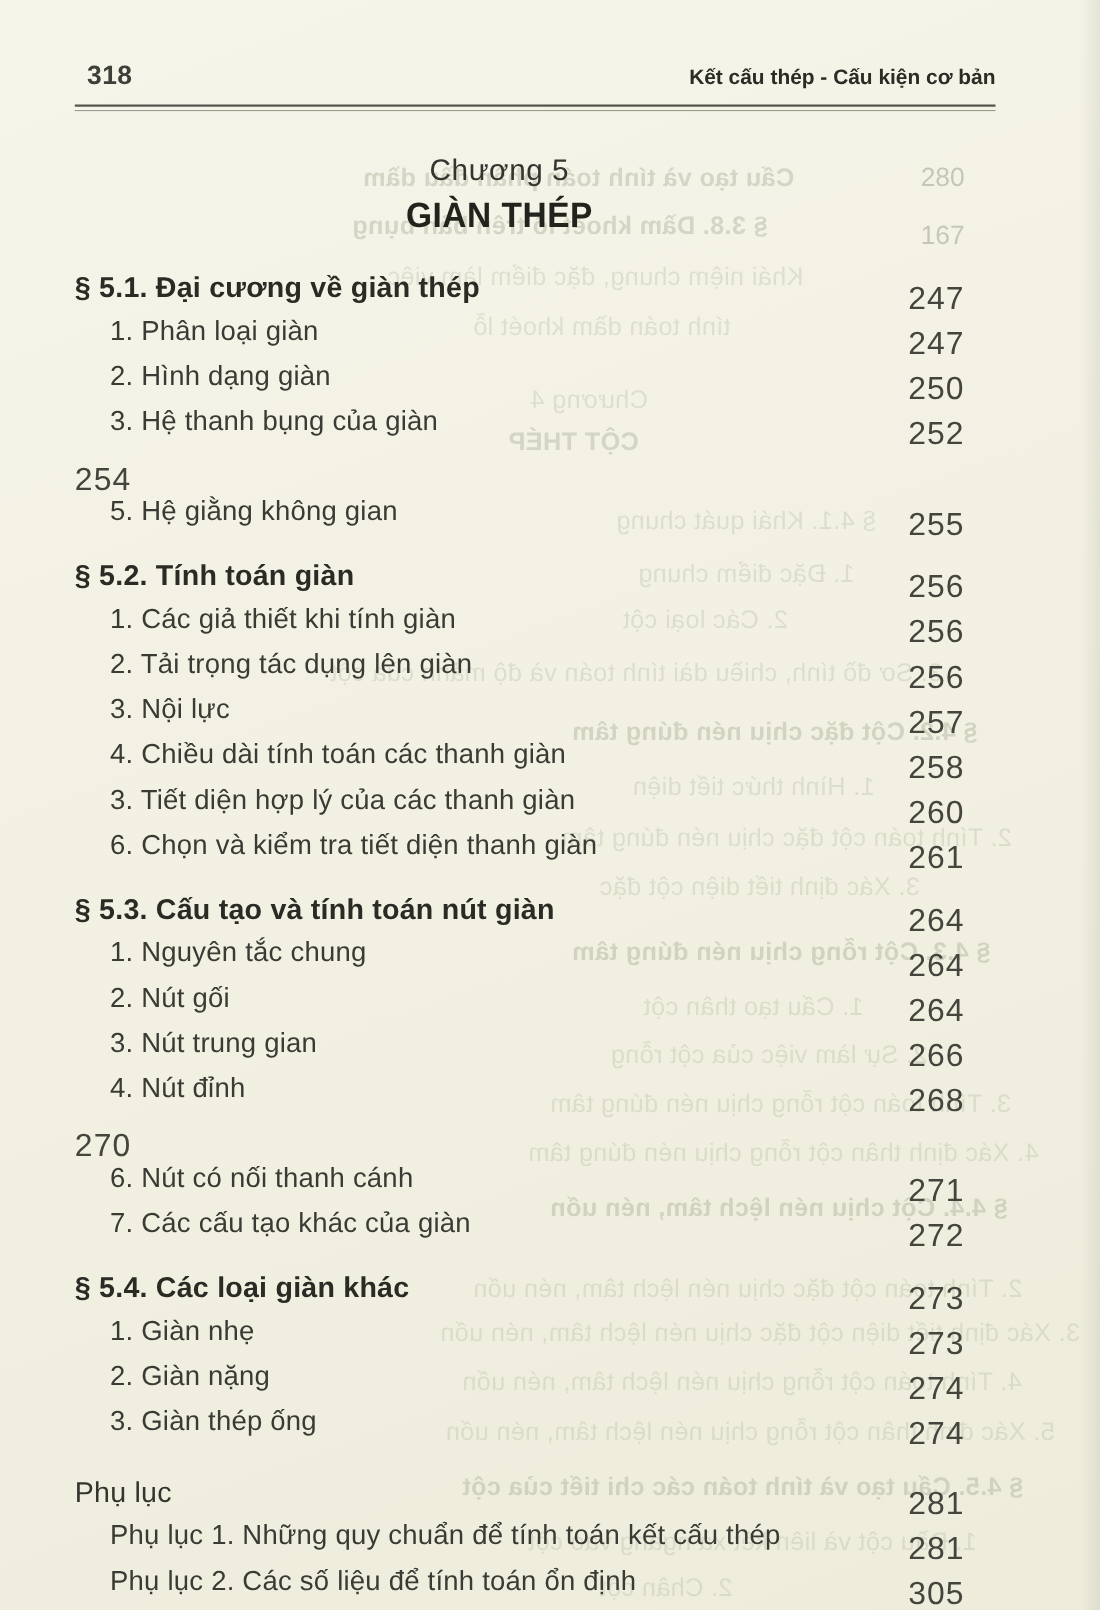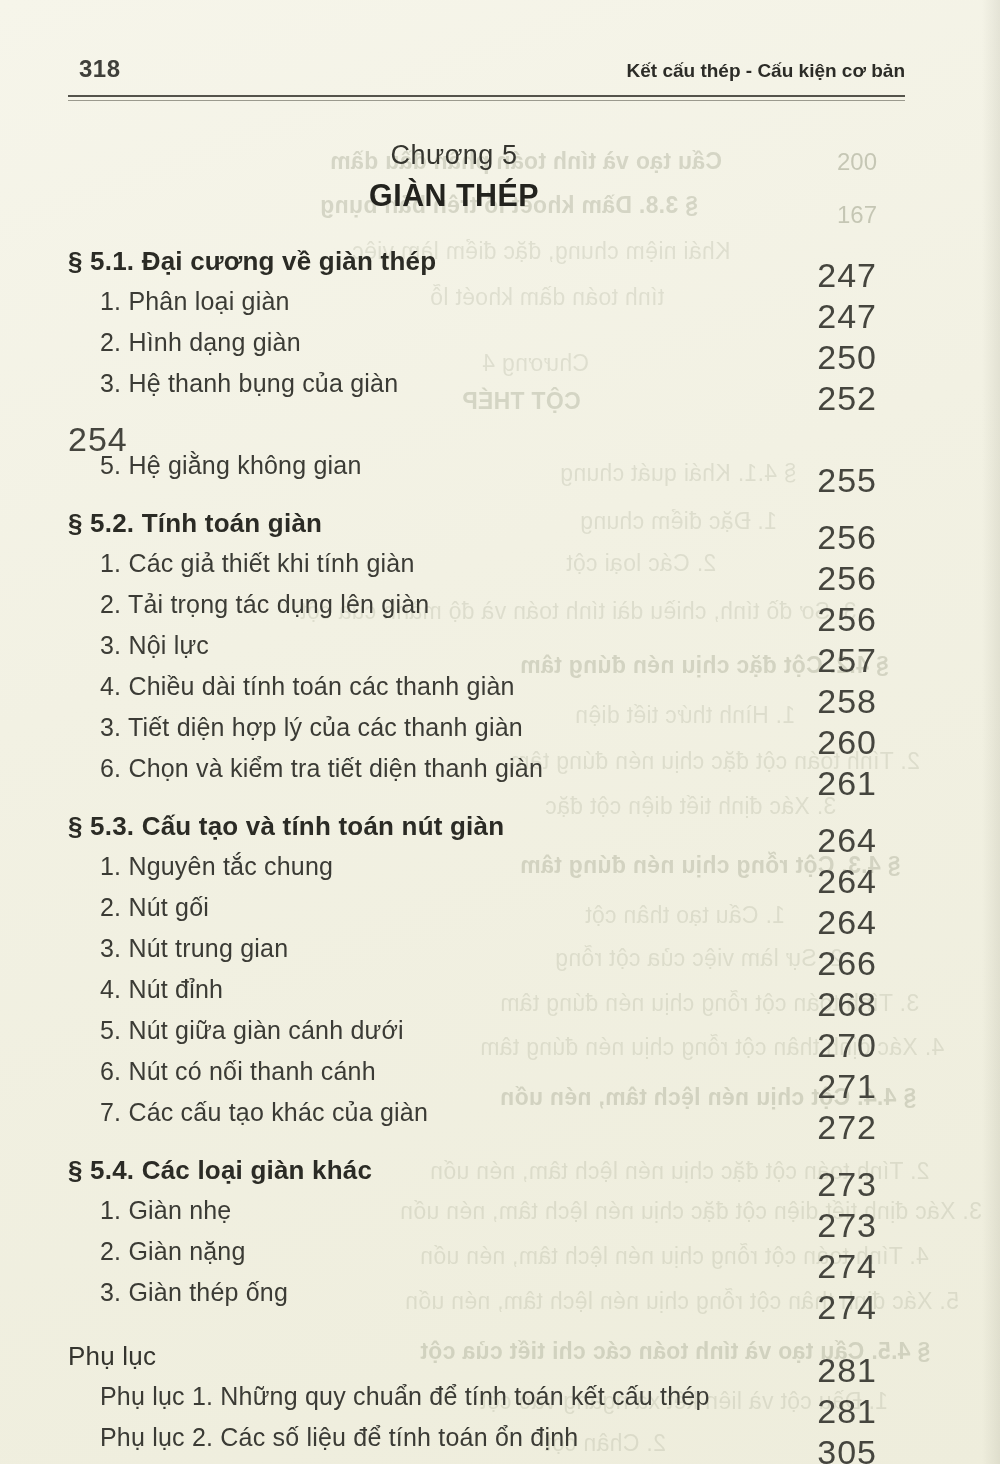--- a/index.html
+++ b/index.html
@@ -57,21 +57,21 @@
   .section.appendix{margin-top:22px;}
   .row{
     height:41px;display:flex;justify-content:space-between;
     align-items:flex-start;
   }
   .row .label{font-size:25px;color:#3b3b35;letter-spacing:.2px;}
   .row.heading .label{font-size:26px;font-weight:bold;color:#2b2b25;}
   .row.heading.plain .label{font-weight:normal;font-size:26px;color:#35352f;}
   .row.item .label{padding-left:32px;}
   .row .pg{
-    font-size:34px;color:#45453e;letter-spacing:1px;
+    font-size:29px;color:#45453e;letter-spacing:1px;
     transform:translateY(10px);
   }
 </style>
 </head>
 <body>
 
 <div class="page">
 
   <div class="ghost-layer" id="ghosts">
       <div class="ghost-line bold" style="left: 330px; top: 148px;">Cấu tạo và tính toán phần đầu dầm</div>
@@ -94,21 +94,21 @@
       <div class="ghost-line" style="left: 500px; top: 990px;">3. Tính toán cột rỗng chịu nén đúng tâm</div>
       <div class="ghost-line" style="left: 480px; top: 1034px;">4. Xác định thân cột rỗng chịu nén đúng tâm</div>
       <div class="ghost-line bold" style="left: 500px; top: 1084px;">§ 4.4. Cột chịu nén lệch tâm, nén uốn</div>
       <div class="ghost-line" style="left: 430px; top: 1158px;">2. Tính toán cột đặc chịu nén lệch tâm, nén uốn</div>
       <div class="ghost-line" style="left: 400px; top: 1198px;">3. Xác định tiết diện cột đặc chịu nén lệch tâm, nén uốn</div>
       <div class="ghost-line" style="left: 420px; top: 1243px;">4. Tính toán cột rỗng chịu nén lệch tâm, nén uốn</div>
       <div class="ghost-line" style="left: 405px; top: 1288px;">5. Xác định thân cột rỗng chịu nén lệch tâm, nén uốn</div>
       <div class="ghost-line bold" style="left: 420px; top: 1338px;">§ 4.5. Cấu tạo và tính toán các chi tiết của cột</div>
       <div class="ghost-line" style="left: 480px; top: 1388px;">1. Đầu cột và liên kết xà ngang vào cột</div>
       <div class="ghost-line" style="left: 545px; top: 1430px;">2. Chân cột</div>
-      <div class="ghost-num" style="top: 148px;">200</div>
+      <div class="ghost-num" style="top: 148px;">280</div>
       <div class="ghost-num" style="top: 201px;">167</div>
     </div>
 
   <div class="content">
     <div class="header">
       <span class="pageno">318</span>
       <span class="running">Kết cấu thép - Cấu kiện cơ bản</span>
     </div>
     <div class="rule"></div>
 
@@ -188,21 +188,20 @@
           </div>
           <div class="row item">
             <span class="label">3. Nút trung gian</span>
             <span class="pg">266</span>
           </div>
           <div class="row item">
             <span class="label">4. Nút đỉnh</span>
             <span class="pg">268</span>
           </div>
           <div class="row item">
-            <span class="label">5. Nút giữa giàn cánh dưới</span>
             <span class="pg">270</span>
           </div>
           <div class="row item">
             <span class="label">6. Nút có nối thanh cánh</span>
             <span class="pg">271</span>
           </div>
           <div class="row item">
             <span class="label">7. Các cấu tạo khác của giàn</span>
             <span class="pg">272</span>
           </div>

